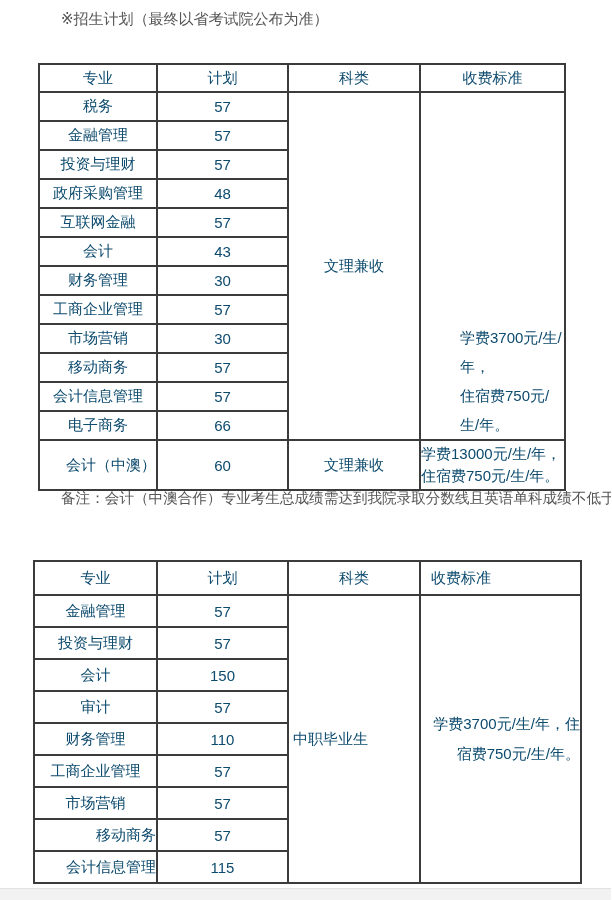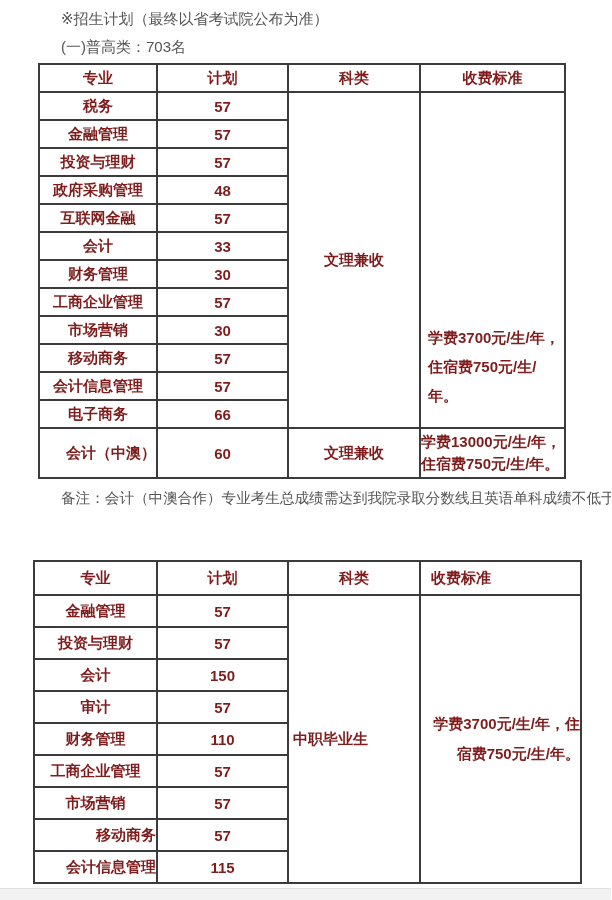--- a/index.html
+++ b/index.html
@@ -9,49 +9,48 @@
     color:#555555;overflow:hidden;position:relative;
   }
   .page{position:absolute;inset:0;width:611px;height:900px;overflow:hidden;background:#fff;}
   .txt{position:absolute;font-size:15px;line-height:19px;white-space:nowrap;color:#555;}
   #title{top:9px;left:61px;}
   #sec1{top:37px;left:61px;}
   #remark{top:489px;left:61px;width:560px;overflow:hidden;}
   #sec2{top:541px;left:61px;}
   table{border-collapse:collapse;table-layout:fixed;position:absolute;background:#fff;}
   td,th{
-    border:2px solid #3b3b3b;font-size:15px;font-weight:bold;
-    text-align:center;vertical-align:middle;color:#7f1d1d;
+    border:2px solid #3b3b3b;font-size:15px;font-weight:normal;
+    text-align:center;vertical-align:middle;color:#0c4a6e;
     padding:0;overflow:hidden;
   }
   #table1{top:63px;left:38px;width:526px;}
   #table1 tr{height:28px;}
   #table1 tr.sp{height:50px;}
   #table2{top:560px;left:33px;width:547px;}
   #table2 tr.hr{height:34px;}
   #table2 tr{height:32px;}
   td.leftcell{text-align:right;padding-left:5px;}
-  td.fee-merged{vertical-align:top;text-align:left;}
+  td.fee-merged{vertical-align:top;text-align:left;padding-left:32px;}
   .fee-block{padding:230px 0 0 7px;line-height:29px;text-align:left;}
   td.fee-sp{text-align:left;padding-left:0;line-height:22px;}
   #table2 th.fee-h{text-align:left;padding-left:10px;}
   td.cat2{text-align:left;padding-left:4px;margin-left:41px;}
   td.fee2{text-align:right;line-height:30px;}
   .footer-strip{
     position:absolute;left:0;right:0;bottom:0;height:11px;
     background:#f2f2f2;border-top:1px solid #e2e2e2;
   }
 </style>
 </head>
 <body>
 
 <div class="page">
 
   <div class="txt" id="title">※招生计划（最终以省考试院公布为准）</div>
-  <div class="txt" id="sec1">(一)普高类：703名</div>
 
   <table id="table1">
     <colgroup>
         <col style="width:118px">
         <col style="width:131px">
         <col style="width:132px">
         <col style="width:145px">
       </colgroup>
     <tbody>
         <tr class="hr">
@@ -82,21 +81,21 @@
     <tr>
           <td>政府采购管理</td>
           <td>48</td>
         </tr>
     <tr>
           <td>互联网金融</td>
           <td>57</td>
         </tr>
     <tr>
           <td>会计</td>
-          <td>33</td>
+          <td>43</td>
         </tr>
     <tr>
           <td>财务管理</td>
           <td>30</td>
         </tr>
     <tr>
           <td>工商企业管理</td>
           <td>57</td>
         </tr>
     <tr>

